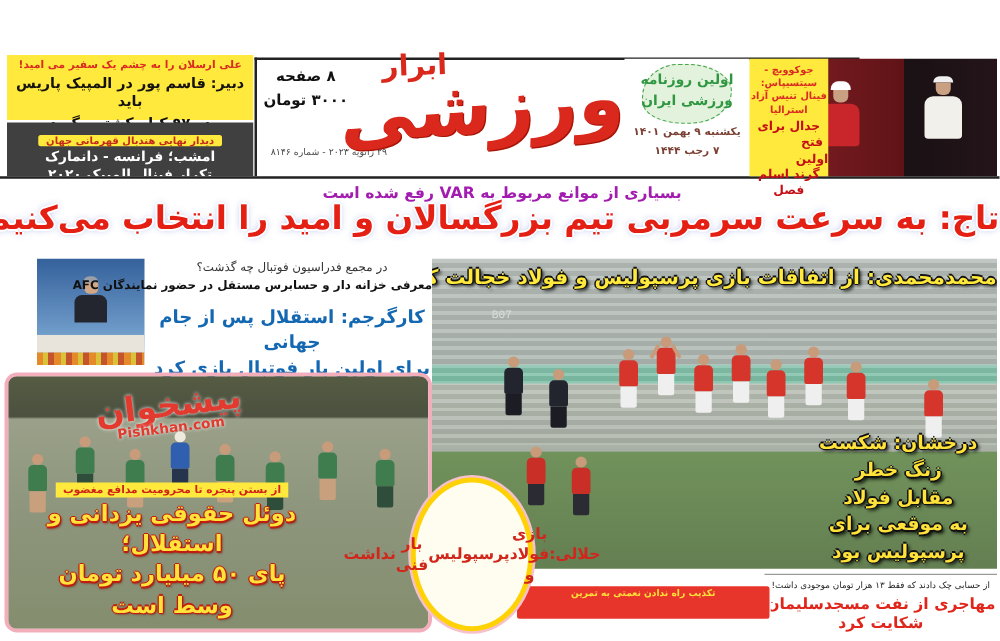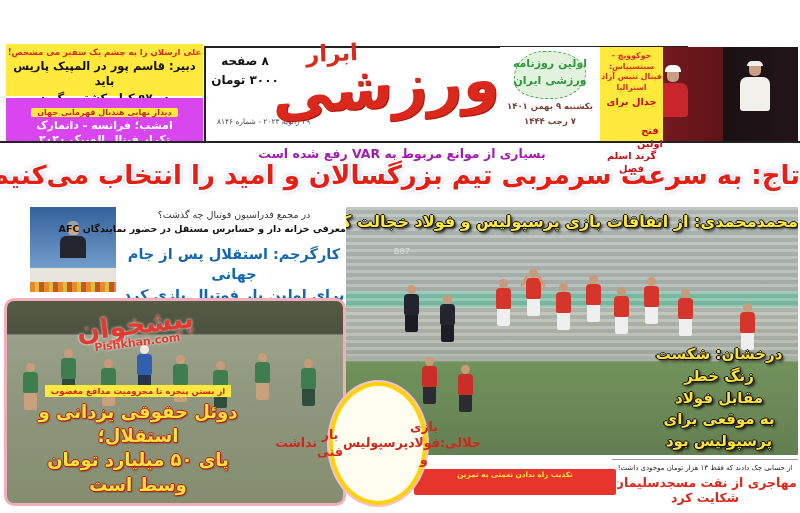--- a/index.html
+++ b/index.html
@@ -9,21 +9,21 @@
 
   
   .abs { position:absolute; }
 
   
   .box-wrestling { left:6px; top:44px; width:197px; height:52px; background:#ffe93c;
     text-align:center; padding-top:3px; }
   .box-wrestling .kick { color:#d92b21; font-size:8.5px; font-weight:bold; }
   .box-wrestling .ttl { color:#14120f; font-size:11.5px; font-weight:800; line-height:1.3; margin-top:2px; }
 
-  .box-handball { left:6px; top:98px; width:197px; height:43px; background:#d946ef;
+  .box-handball { left:6px; top:98px; width:197px; height:43px; background:#404040;
     text-align:center; padding-top:2px; }
   .box-handball .kick { display:inline-block; background:#ffe93c; color:#c22a1a;
     font-size:8px; font-weight:bold; padding:0 6px; border-radius:2px; }
   .box-handball .l1,.box-handball .l2 { color:#fff; font-size:11px; font-weight:800; line-height:1.3; }
 
   
   .vrule { left:204px; top:46px; width:1.5px; height:95px; background:#222; }
   .hrule-top { left:204px; top:46px; width:484px; height:1.5px; background:#222; }
   .hrule-bot { left:0; top:141px; width:800px; height:1.5px; background:#222; }
   .pages { left:208px; top:52px; width:74px; text-align:center; font-weight:800;
@@ -130,21 +130,21 @@
   .podium { position:absolute; bottom:10px; left:0; width:100%; height:14px; background:#e8e4dc; }
   .flowers { position:absolute; bottom:0; left:0; width:100%; height:10px;
     background:repeating-linear-gradient(90deg,#e58a2a 0 5px,#d9c23a 5px 9px,#c4542c 9px 14px); }
 </style>
 </head>
 <body>
 
 <div class="page">
 
   <div class="abs box-wrestling">
-    <div class="kick">علی ارسلان را به چشم یک سفیر می مشخص!</div>
+    <div class="kick">علی ارسلان را به چشم یک سفیر می امید!</div>
     <div class="ttl">دبیر: قاسم پور در المپیک پاریس باید</div>
     <div class="ttl">در ۹۷ کیلو کشتی بگیرد</div>
   </div>
 
   <div class="abs box-handball">
     <span class="kick">دیدار نهایی هندبال قهرمانی جهان</span>
     <div class="l1">امشب؛ فرانسه - دانمارک</div>
     <div class="l2">تکرار فینال المپیک ۲۰۲۰</div>
   </div>
 
@@ -186,21 +186,21 @@
         <div class="face"></div>
       <div class="torso" style="background:#f2f0ea;"></div>
     </div>
   </div>
   <div class="abs box-tennis">
     <div class="k">جوکوویچ -</div>
     <div class="k">سیتسیپاس:</div>
     <div class="k">فینال تنیس آزاد</div>
     <div class="k">استرالیا</div>
     <div class="t">جدال برای</div>
-    <div class="t" style="margin-top:16px;padding-left:37px;">فتح اولین</div>
+    <div class="t" style="margin-top:0;padding-left:37px;">فتح اولین</div>
     <div class="t" style="margin-top:0;">گرند اسلم فصل</div>
   </div>
 
   <div class="abs subhead">بسیاری از موانع مربوط به VAR رفع شده است</div>
   <div class="abs headline">تاج: به سرعت سرمربی تیم بزرگسالان و امید را انتخاب می‌کنیم</div>
 
   <div class="abs taj-photo">
     <div class="suit-man">
       <div class="hair"></div>
         <div class="face2"></div>

